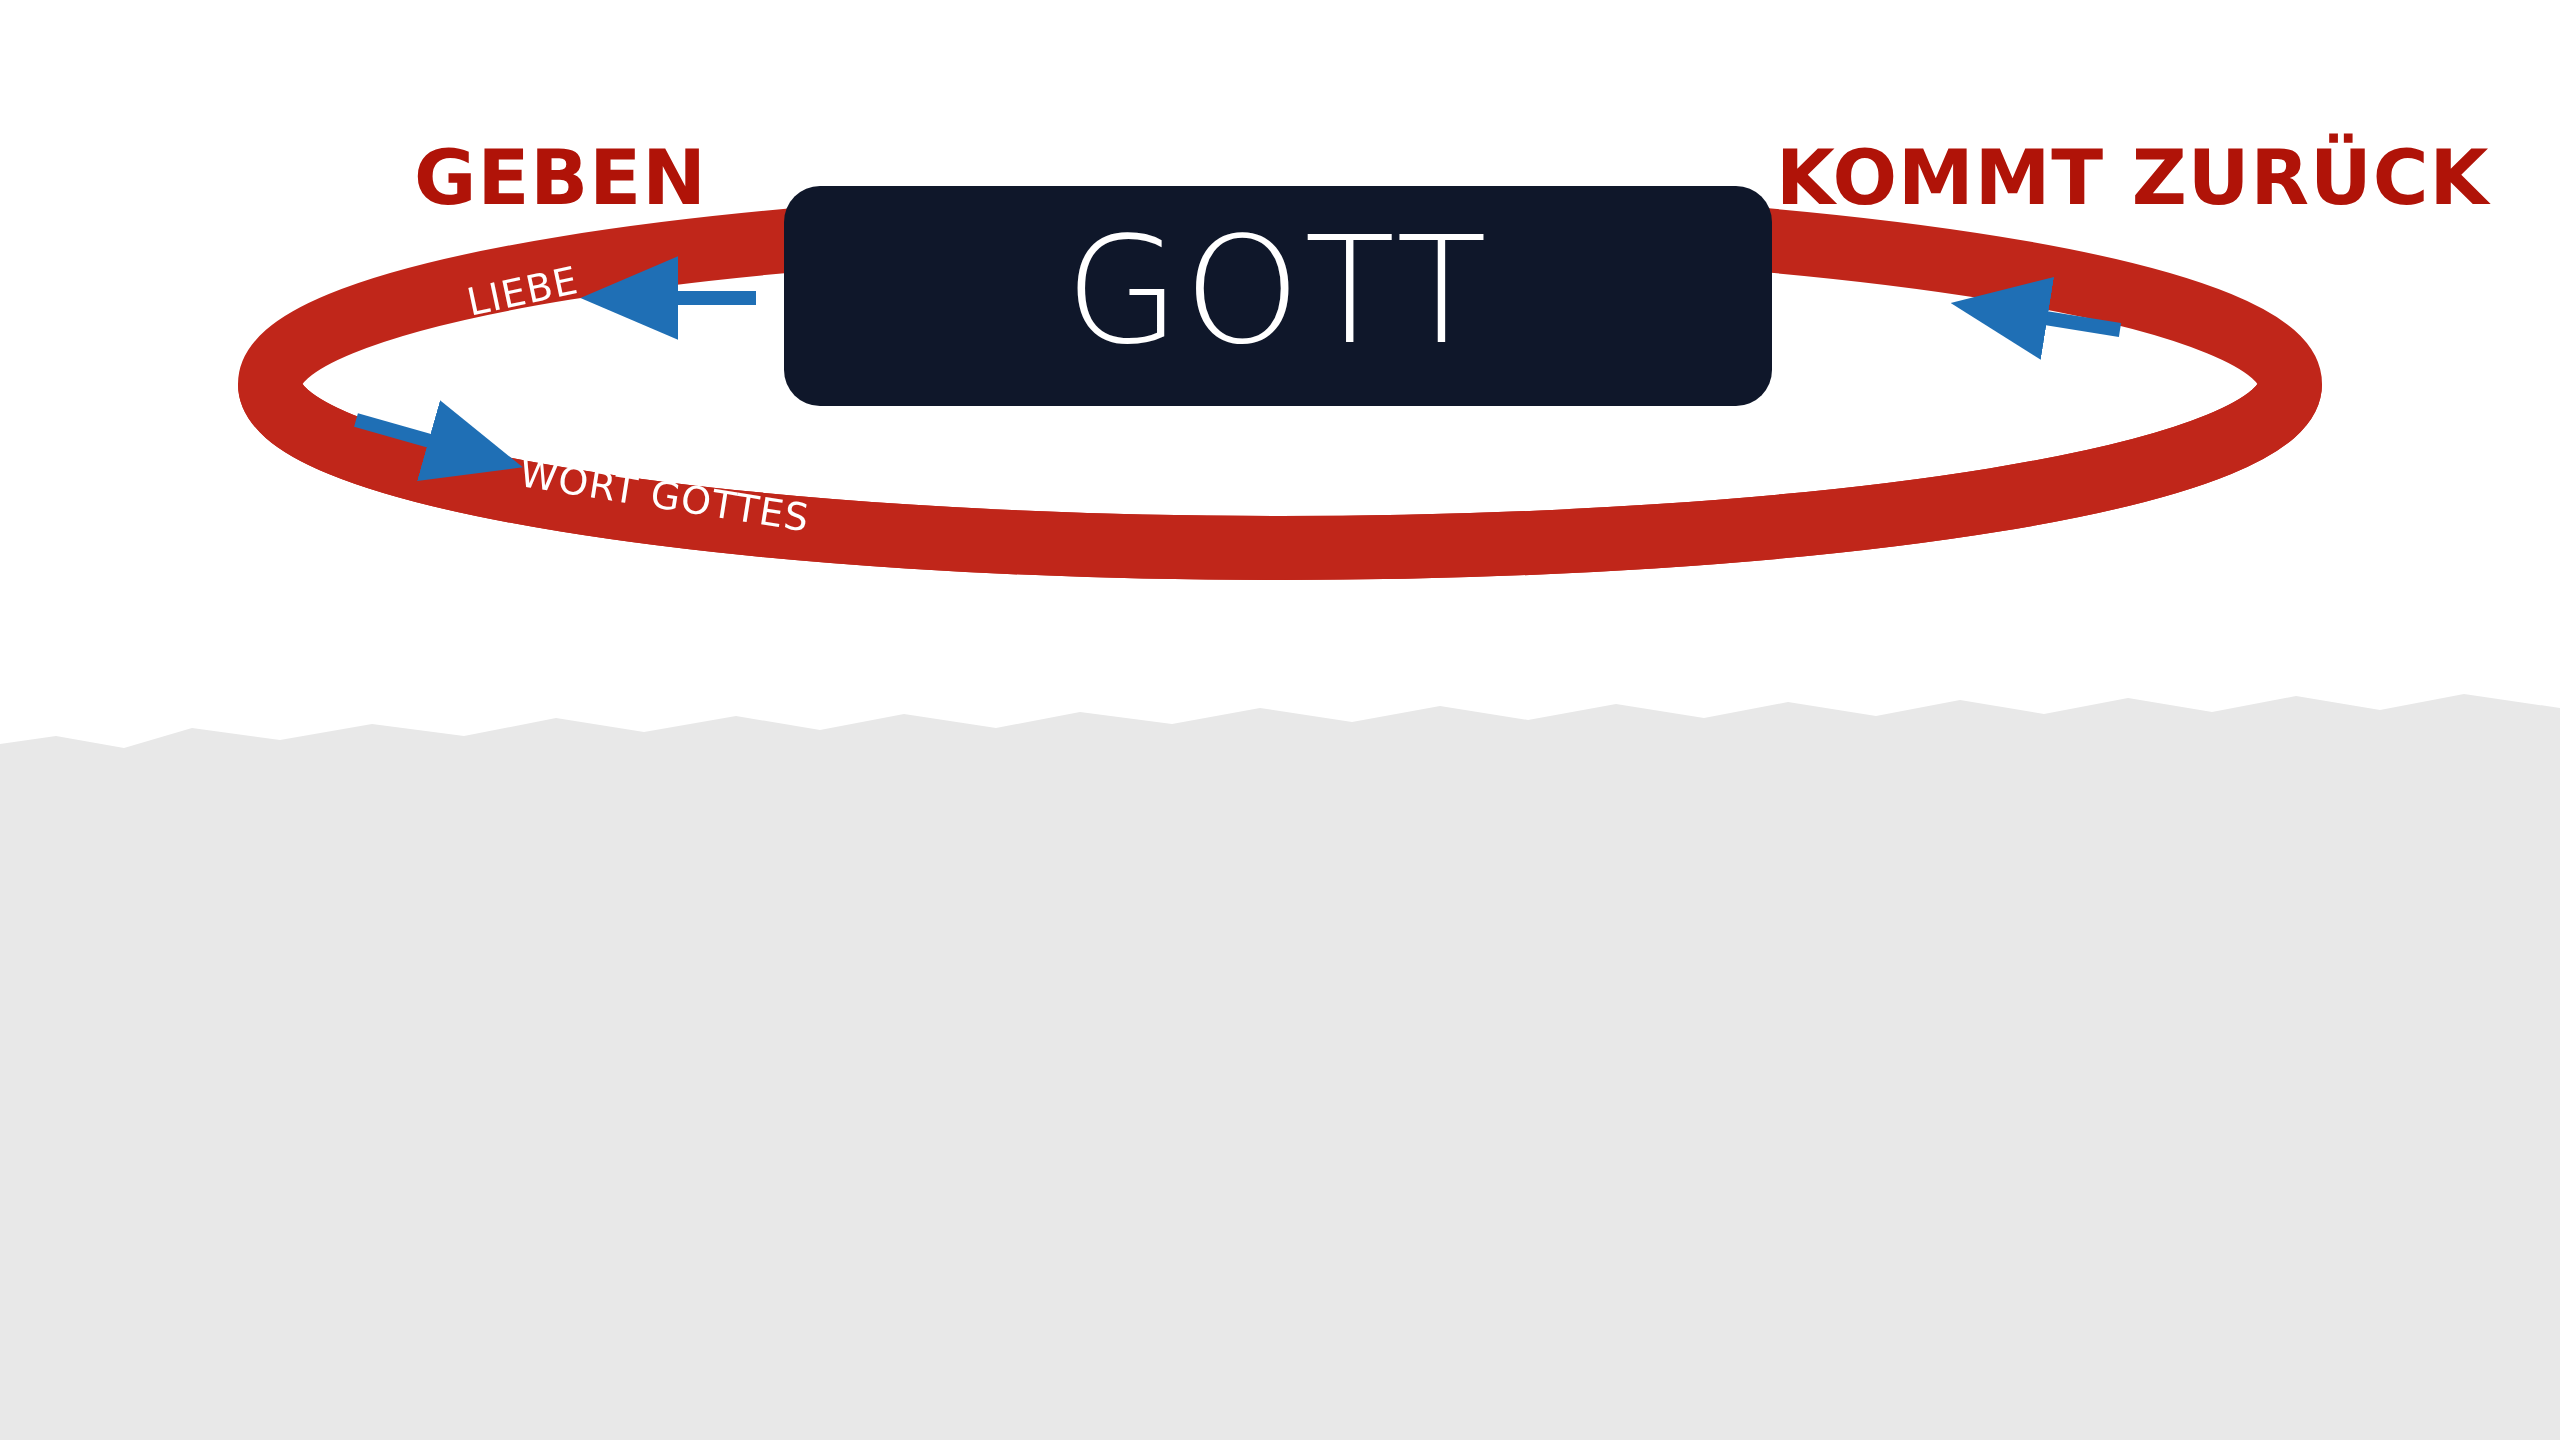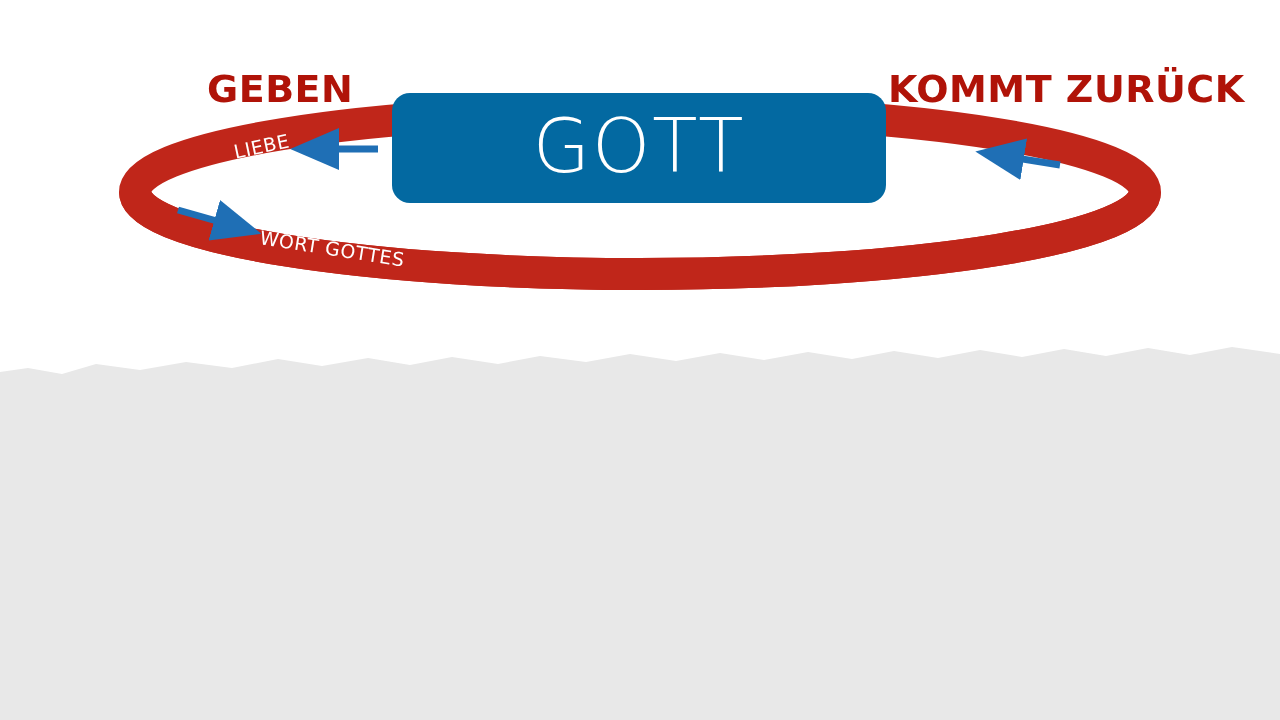--- a/index.html
+++ b/index.html
@@ -44,21 +44,21 @@
   }
   .lbl-geben { left: 207px; top: 67px; }
   .lbl-kommt { left: 888px; top: 67px; }
 
   .gott-box {
     position: absolute;
     left: 392px;
     top: 93px;
     width: 494px;
     height: 110px;
-    background: #0369a1;
+    background: #0f172a;
     border-radius: 18px;
     display: flex;
     align-items: center;
     justify-content: center;
   }
   .gott-text {
     color: #ffffff;
     font-size: 74px;
     font-weight: 300;
     letter-spacing: 2px;

